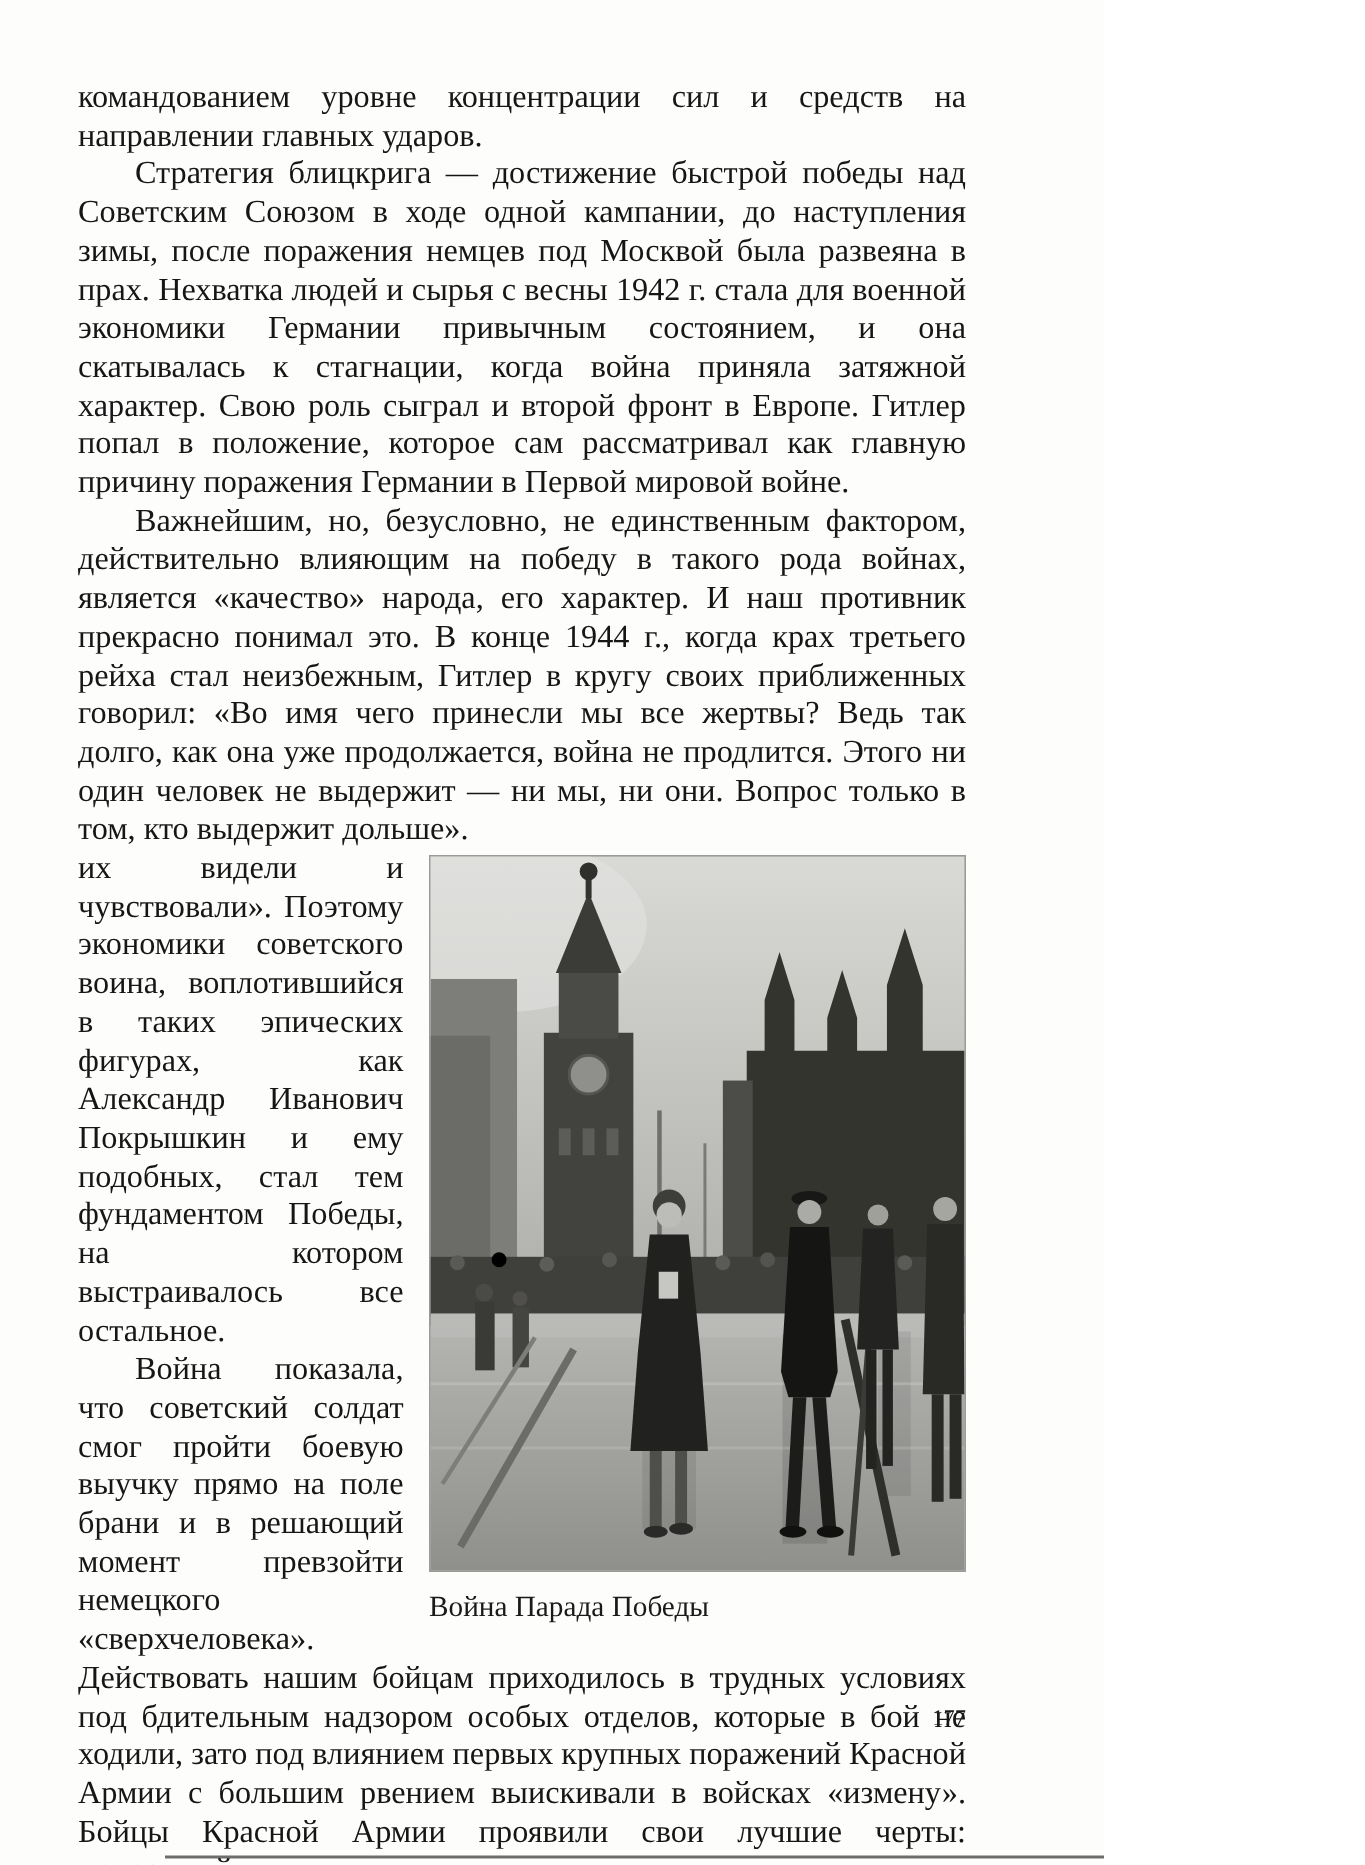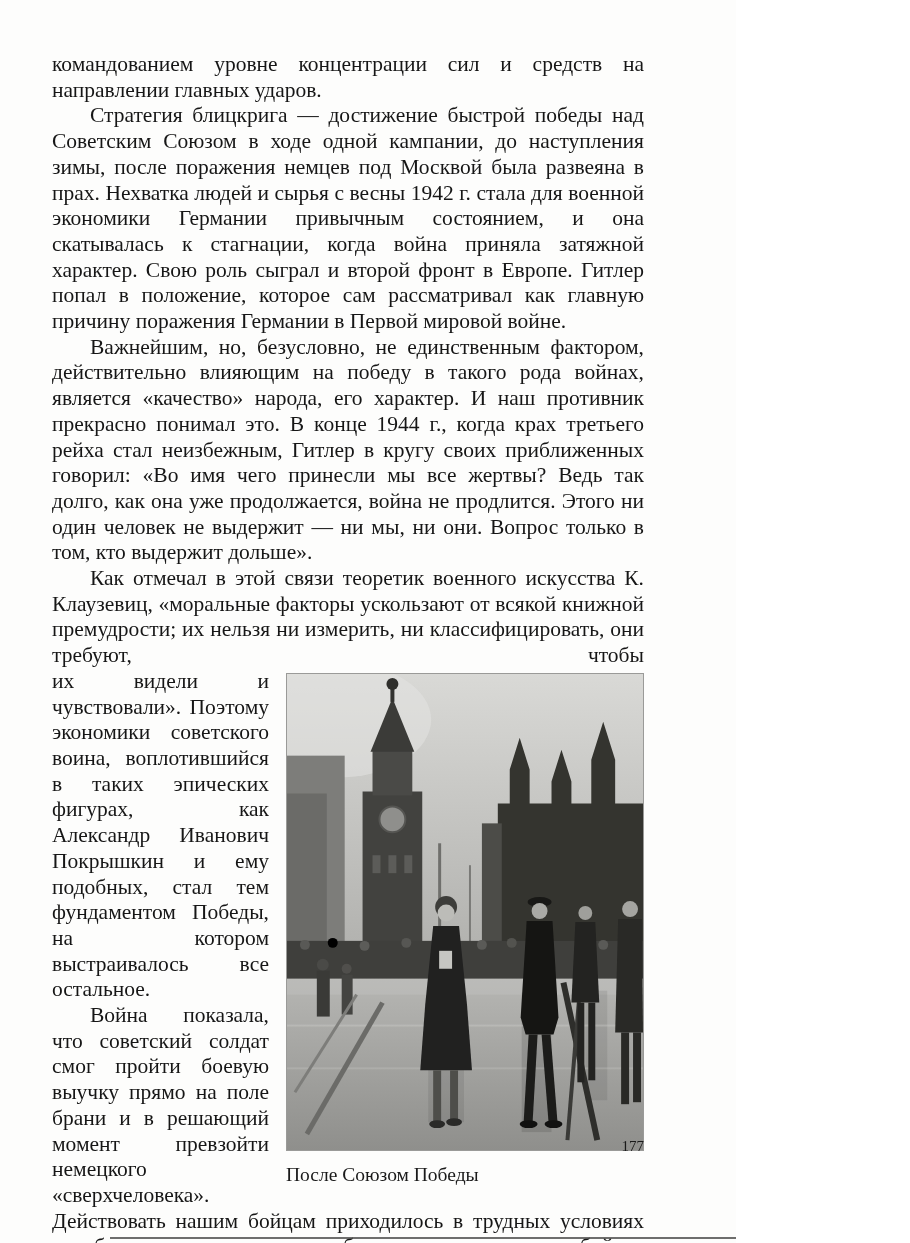--- a/index.html
+++ b/index.html
@@ -76,21 +76,20 @@
 <div class="page">
 
   <main>
 
     <p class="para">командованием уровне концентрации сил и средств на направлении главных ударов.</p>
 
     <p class="para indent">Стратегия блицкрига — достижение быстрой победы над Советским Союзом в ходе одной кампании, до наступления зимы, после поражения немцев под Москвой была развеяна в прах. Нехватка людей и сырья с весны 1942 г. стала для военной экономики Германии привычным состоянием, и она скатывалась к стагнации, когда война приняла затяжной характер. Свою роль сыграл и второй фронт в Европе. Гитлер попал в положение, которое сам рассматривал как главную причину поражения Германии в Первой мировой войне.</p>
 
     <p class="para indent">Важнейшим, но, безусловно, не единственным фактором, действительно влияющим на победу в такого рода войнах, является «качество» народа, его характер. И наш противник прекрасно понимал это. В конце 1944 г., когда крах третьего рейха стал неизбежным, Гитлер в кругу своих приближенных говорил: «Во имя чего принесли мы все жертвы? Ведь так долго, как она уже продолжается, война не продлится. Этого ни один человек не выдержит — ни мы, ни они. Вопрос только в том, кто выдержит дольше».</p>
 
-    <p class="para indent force-justify">Как отмечал в этой связи теоретик военного искусства К. Клаузевиц, «моральные факторы ускользают от всякой книжной премудрости; их нельзя ни измерить, ни классифицировать, они требуют, чтобы</p>
 
     <div class="wrap-section">
 
       <figure class="photo-figure" style="margin-right:0;">
         <div class="photo-frame">
           <svg viewBox="0 0 358 478" preserveAspectRatio="none">
             <defs>
               <linearGradient id="sky" x1="0" y1="0" x2="0" y2="1">
                 <stop offset="0" stop-color="#d9d9d6"></stop>
                 <stop offset="1" stop-color="#adadaa"></stop>
@@ -200,21 +199,21 @@
             </g>
 
             <g>
               <circle cx="345" cy="236" r="8" fill="#a5a5a1"></circle>
               <path d="M333,246 L357,246 L358,360 L330,360 Z" fill="#292926"></path>
               <rect x="336" y="360" width="8" height="72" fill="#292926"></rect>
               <rect x="348" y="360" width="8" height="70" fill="#292926"></rect>
             </g>
           </svg>
         </div>
-        <figcaption class="photo-caption">После Союзом Победы</figcaption>
+        <figcaption class="photo-caption">Война Парада Победы</figcaption>
       </figure>
 
       <p class="para">их видели и чувствовали». Поэтому экономики советского воина, воплотившийся в таких эпических фигурах, как Александр Иванович Покрышкин и ему подобных, стал тем фундаментом Победы, на котором выстраивалось все остальное.</p>
 
       <p class="para indent">Война показала, что советский солдат смог пройти боевую выучку прямо на поле брани и в решающий момент превзойти немецкого «сверхчеловека». Действовать нашим бойцам приходилось в трудных условиях под бдительным надзором особых отделов, которые в бой не ходили, зато под влиянием первых крупных поражений Красной Армии с большим рвением выискивали в войсках «измену». Бойцы Красной Армии проявили свои лучшие черты: природный ум,</p>
 
     </div>
 
   </main>
 

